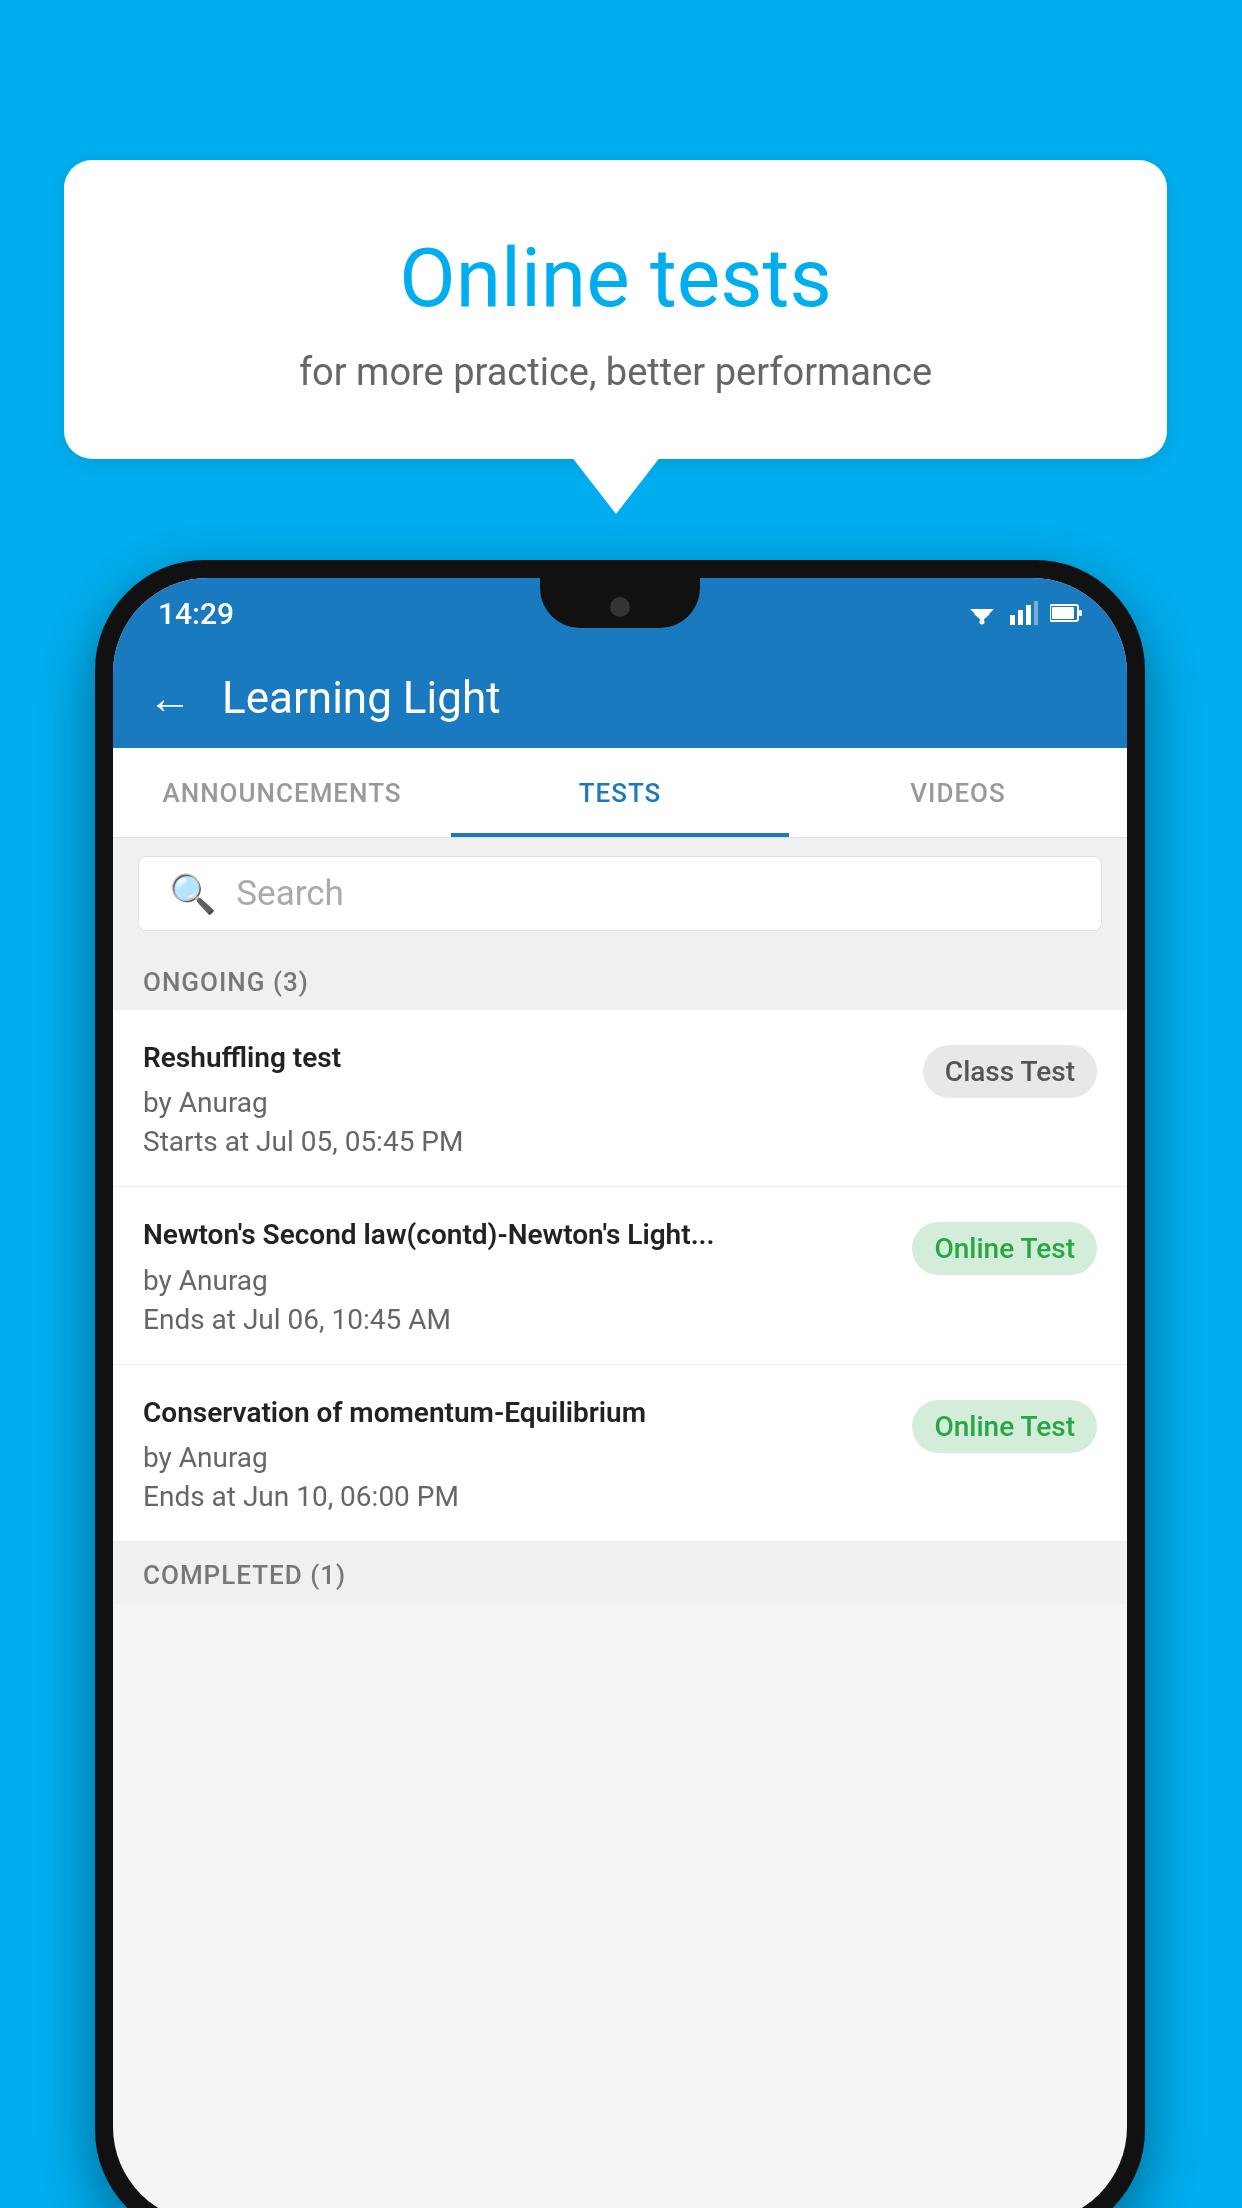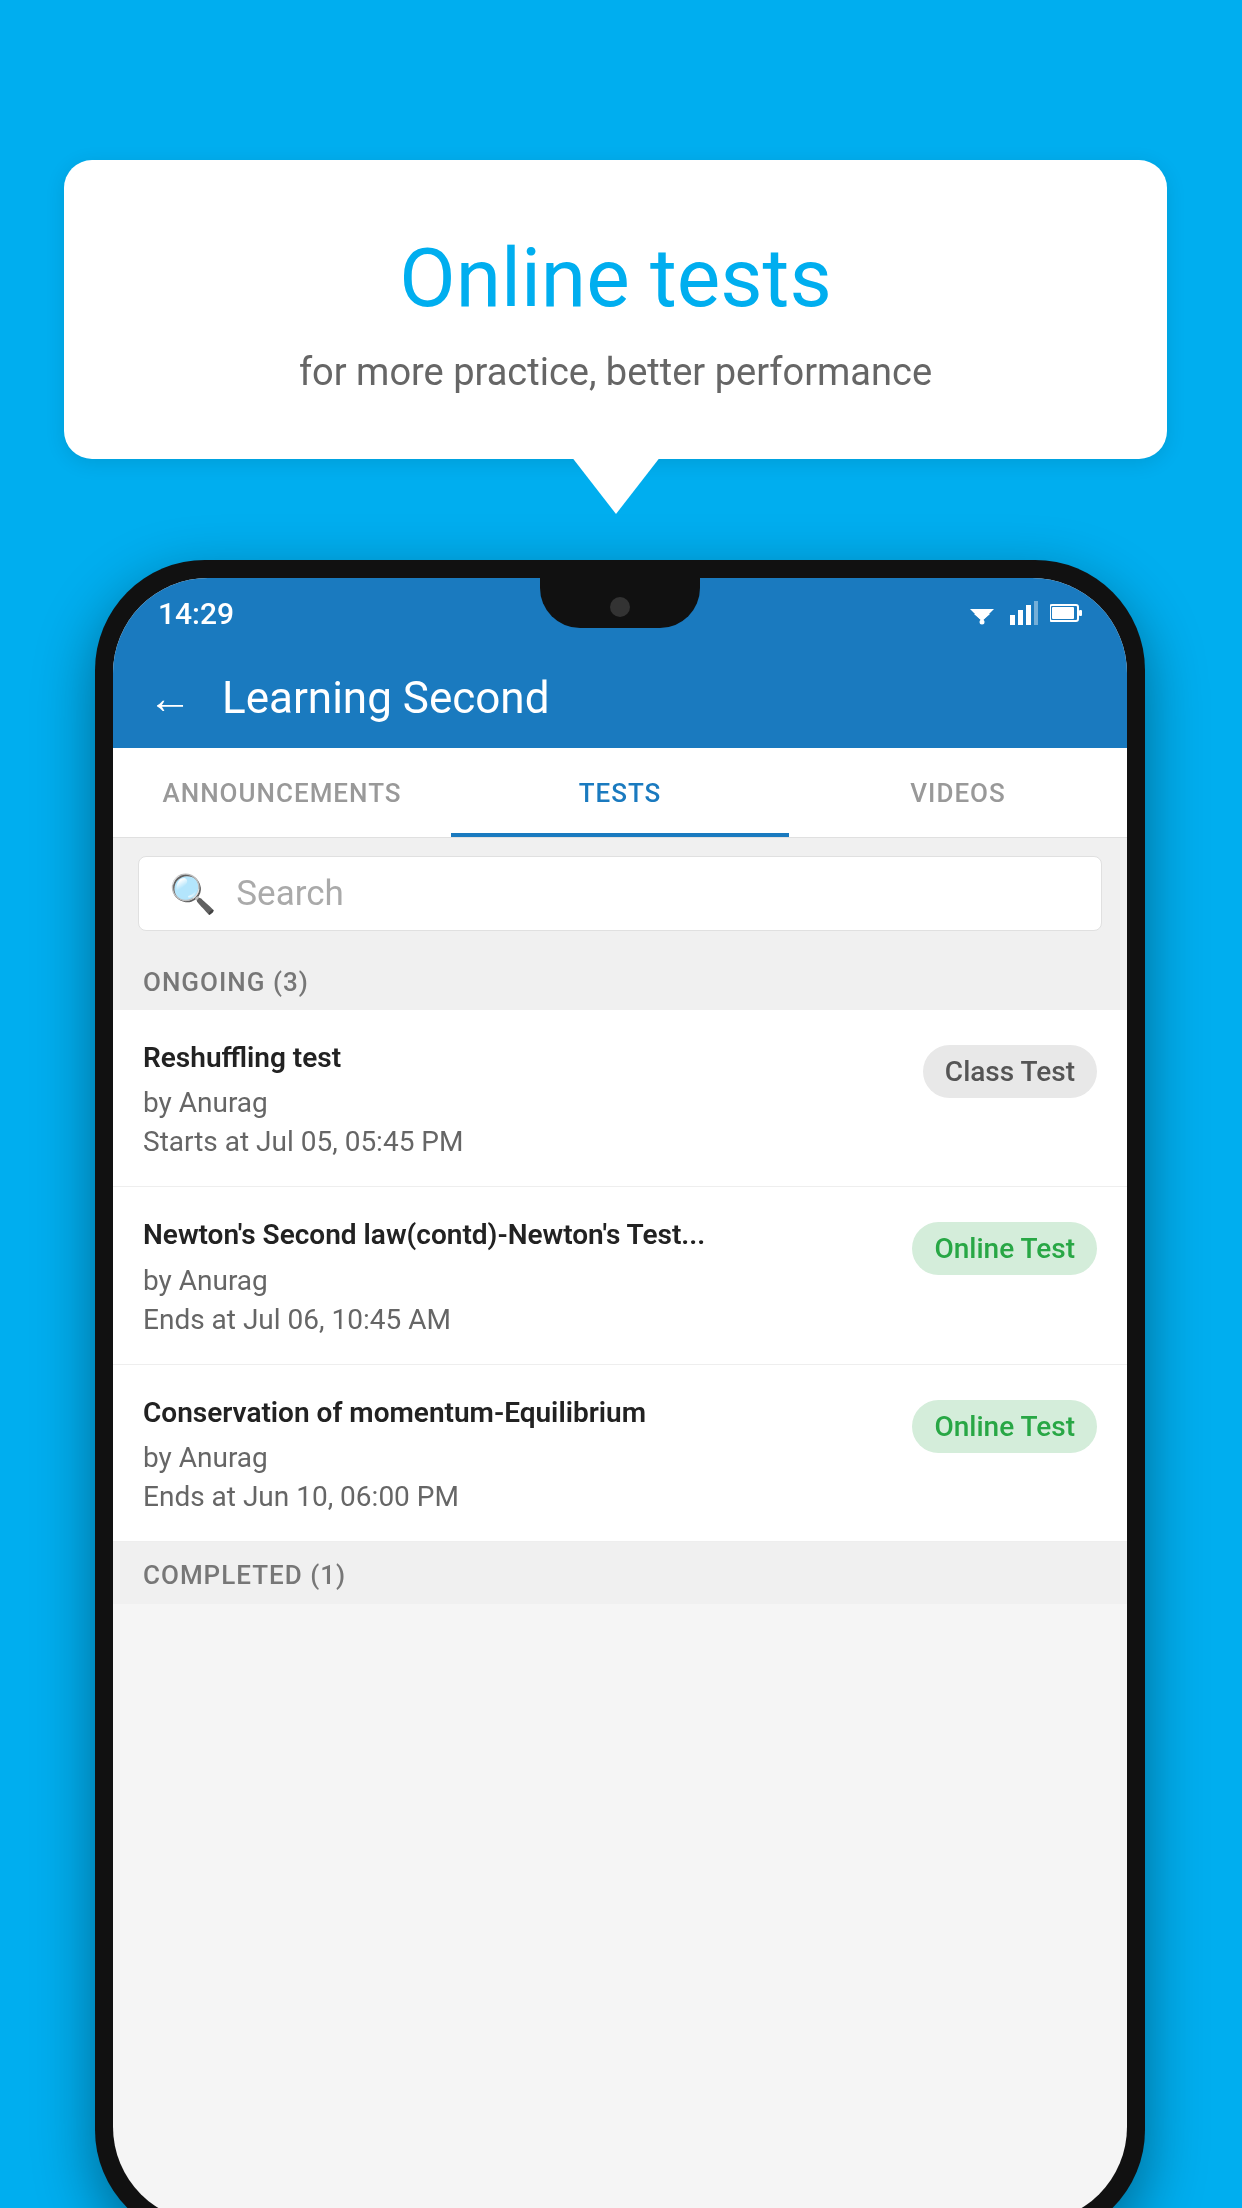--- a/index.html
+++ b/index.html
@@ -327,21 +327,21 @@
         <svg width="32" height="20" viewBox="0 0 32 20">
           <rect x="0" y="2" width="28" height="16" rx="2" fill="none" stroke="white" stroke-width="2"></rect>
           <rect x="29" y="7" width="3" height="6" rx="1" fill="white"></rect>
           <rect x="2" y="4" width="22" height="12" rx="1" fill="white"></rect>
         </svg>
       </div>
     </div>
 
     <div class="app-bar">
       <span class="back-arrow">←</span>
-      <span class="app-title">Learning Second</span>
+      <span class="app-title">Learning Light</span>
     </div>
 
     <div class="tabs-bar">
       <div class="tab-item">
         <span>ANNOUNCEMENTS</span>
       </div>
       <div class="tab-item active">
         <span>TESTS</span>
       </div>
       <div class="tab-item">
@@ -364,21 +364,21 @@
         <div class="test-info">
           <div class="test-name">Reshuffling test</div>
           <div class="test-by">by Anurag</div>
           <div class="test-date">Starts at  Jul 05, 05:45 PM</div>
         </div>
         <div class="test-badge badge-class">Class Test</div>
       </div>
 
       <div class="test-item">
         <div class="test-info">
-          <div class="test-name">Newton's Second law(contd)-Newton's Test...</div>
+          <div class="test-name">Newton's Second law(contd)-Newton's Light...</div>
           <div class="test-by">by Anurag</div>
           <div class="test-date">Ends at  Jul 06, 10:45 AM</div>
         </div>
         <div class="test-badge badge-online">Online Test</div>
       </div>
 
       <div class="test-item">
         <div class="test-info">
           <div class="test-name">Conservation of momentum-Equilibrium</div>
           <div class="test-by">by Anurag</div>

